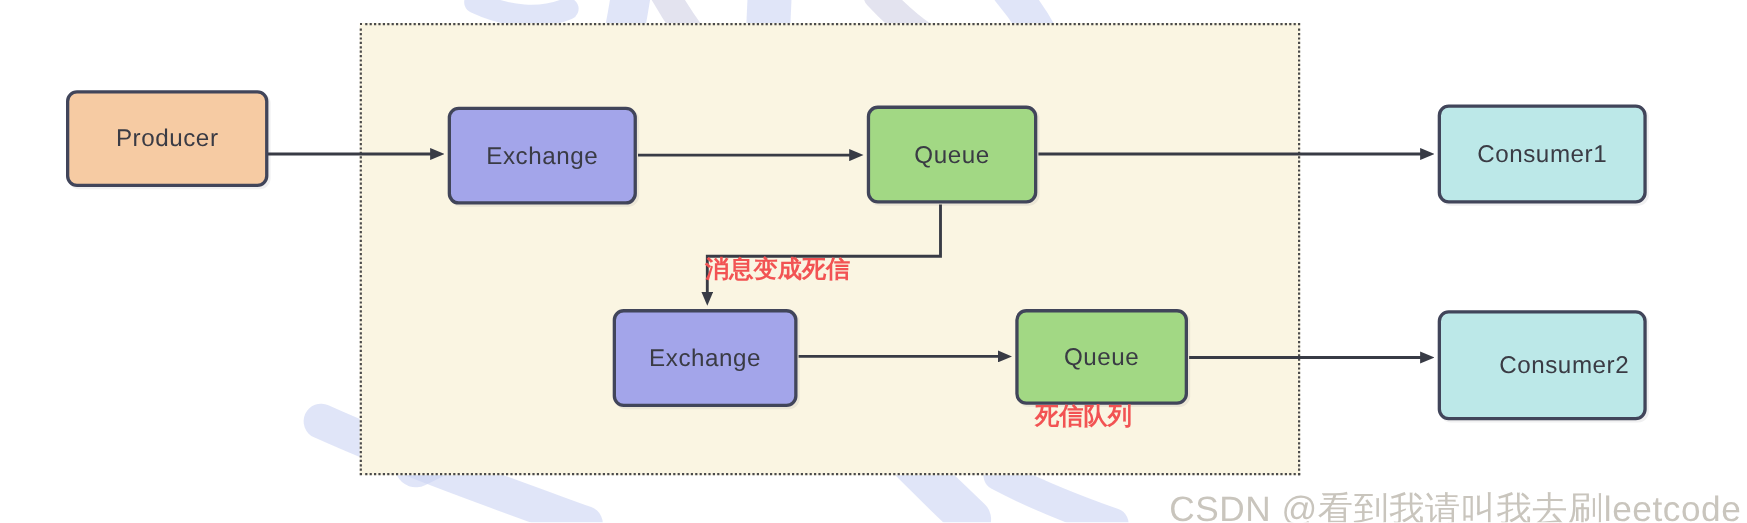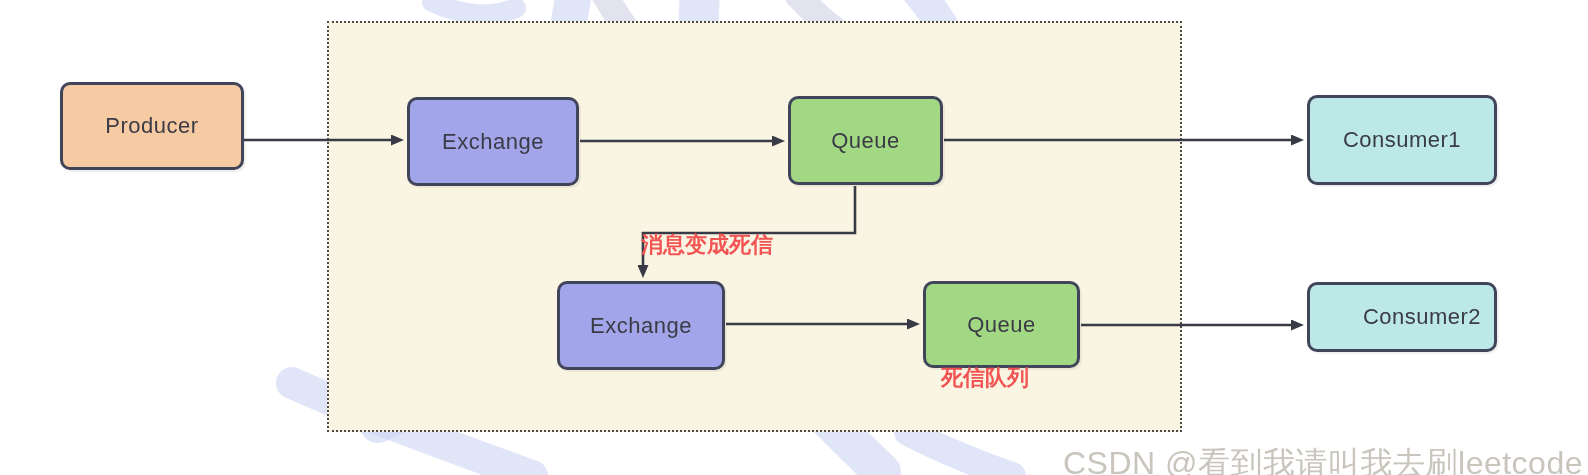--- a/index.html
+++ b/index.html
@@ -43,21 +43,21 @@
     color: var(--node-text, #3a3b44);
     box-shadow: 2px 2px 0 rgba(60,60,80,0.08);
     z-index: 3;
   }
   .node-producer  { left: 60px;   top: 82px;  width: 184px; height: 88px; background: var(--producer-fill, #f5c9a0); }
   .node-exchange1 { left: 407px;  top: 97px;  width: 172px; height: 89px; background: var(--exchange-fill, #a3a5ea); }
   .node-queue1    { left: 788px;  top: 96px;  width: 155px; height: 89px; background: var(--queue-fill, #a2d884); }
   .node-consumer1 { left: 1307px; top: 95px;  width: 190px; height: 90px; background: var(--consumer-fill, #bce8e8); }
   .node-exchange2 { left: 557px;  top: 281px; width: 168px; height: 89px; background: var(--exchange-fill, #a3a5ea); }
   .node-queue2    { left: 923px;  top: 281px; width: 157px; height: 87px; background: var(--queue-fill, #a2d884); }
-  .node-consumer2 { left: 1307px; top: 282px; width: 190px; height: 70px; background: var(--consumer-fill, #bce8e8); padding-left: 40px; }
+  .node-consumer2 { left: 1307px; top: 282px; width: 190px; height: 100px; background: var(--consumer-fill, #bce8e8); padding-left: 40px; }
 
   .arrow-line {
     stroke: var(--arrow-color, #383b45);
     stroke-width: 2.6;
     fill: none;
   }
   .arrowhead { fill: var(--arrow-color, #383b45); }
 
   .red-label {
     position: absolute;

